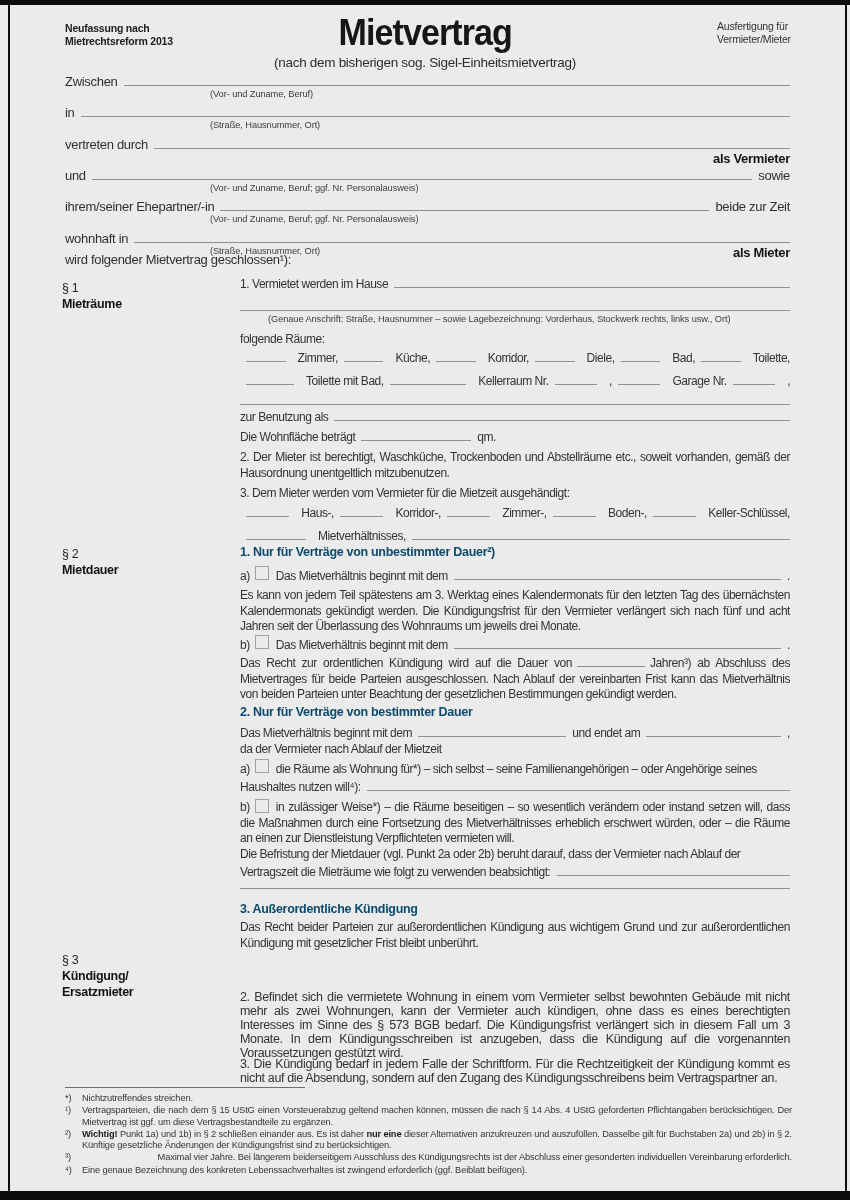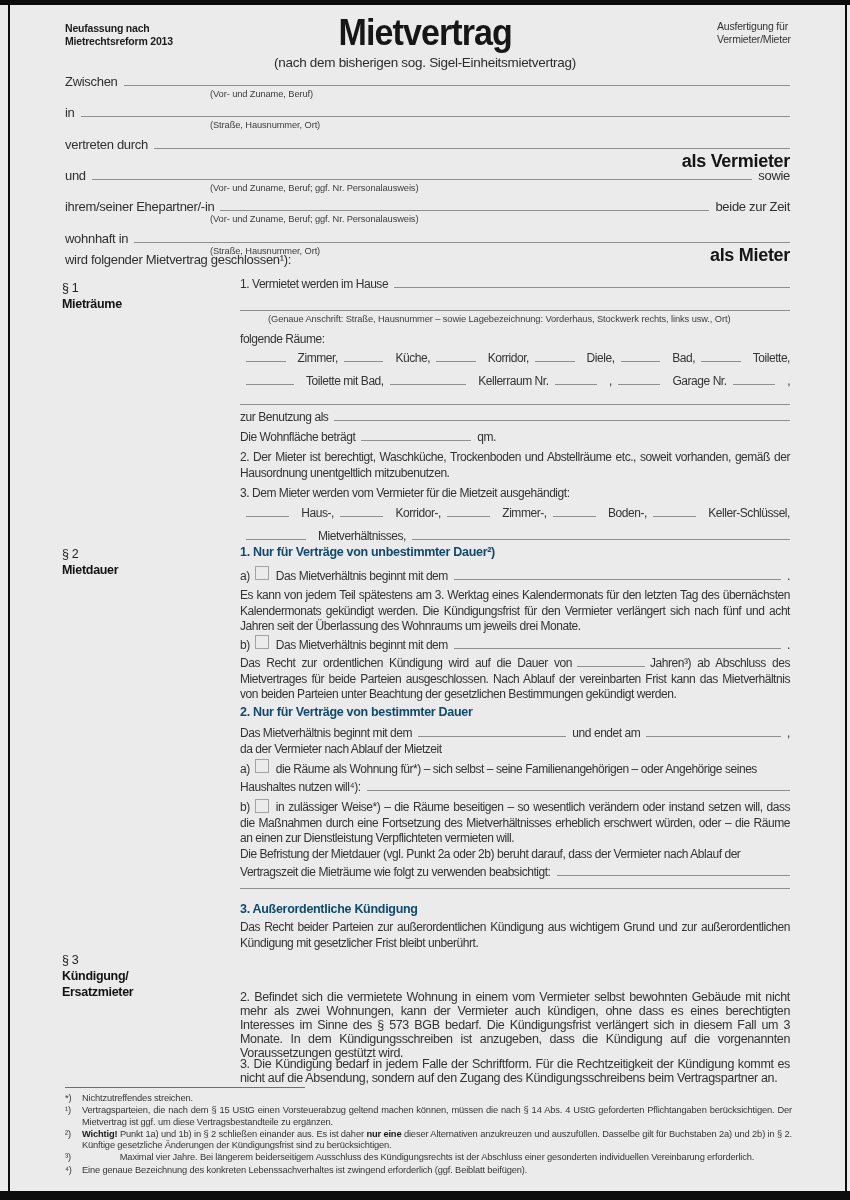--- a/index.html
+++ b/index.html
@@ -15,21 +15,21 @@
   .hdr-right{position:absolute;left:717px;top:20px;font-size:10.5px;line-height:13px;letter-spacing:-0.2px;color:#333;}
   .title{position:absolute;left:0;right:0;top:12px;text-align:center;}
   .title span{display:inline-block;font-size:37px;font-weight:bold;letter-spacing:-1px;transform:scaleX(.92);color:#161616;}
   .subtitle{position:absolute;left:0;right:0;top:55px;text-align:center;font-size:13.5px;letter-spacing:-0.3px;color:#2c2c2c;}
   
   .prow{position:absolute;left:65px;width:725px;height:30px;display:flex;align-items:baseline;
         font-size:13px;letter-spacing:-0.3px;white-space:nowrap;}
   .fill{flex:1;border-bottom:1px solid #8f8f8f;align-self:baseline;height:4px;margin-left:6px;}
   .prow .after{margin-left:6px;}
   .sub{position:absolute;left:145px;top:15px;font-size:9.3px;letter-spacing:-0.1px;color:#3d3d3d;white-space:nowrap;}
-  .rolenote{position:absolute;right:0;top:14px;font-size:18px;font-weight:bold;letter-spacing:-0.3px;color:#151515;}
+  .rolenote{position:absolute;right:0;top:14px;font-size:13px;font-weight:bold;letter-spacing:-0.3px;color:#151515;}
   .closing{position:absolute;left:65px;top:252px;font-size:13px;letter-spacing:-0.3px;}
   
   .slabel{position:absolute;left:62px;font-size:12.5px;letter-spacing:-0.3px;line-height:16px;color:#242424;}
   .slabel .nm{font-weight:bold;color:#131313;}
   
   .mcol{position:absolute;left:240px;width:550px;}
   .bt{font-size:12px;letter-spacing:-0.45px;line-height:15.5px;color:#333;margin:0;}
   .bt3{font-size:12.5px;letter-spacing:-0.35px;line-height:14px;color:#333;margin:0;}
   .jp{text-align:justify;}
   .bh{font-weight:bold;font-size:12.5px;letter-spacing:-0.3px;color:#0c4a6e;margin:0;white-space:nowrap;}
@@ -249,21 +249,21 @@
     <div class="fnrow">
       <span class="mk">¹)</span>
       <span class="fntext">Vertragsparteien, die nach dem § 15 UStG einen Vorsteuerabzug geltend machen können, müssen die nach § 14 Abs. 4 UStG geforderten Pflichtangaben berücksichtigen. Der Mietvertrag ist ggf. um diese Vertragsbestandteile zu ergänzen.</span>
     </div>
     <div class="fnrow">
       <span class="mk">²)</span>
       <span class="fntext"><span class="fb">Wichtig!</span><span> Punkt 1a) und 1b) in § 2 schließen einander aus. Es ist daher </span><span class="fb">nur eine</span><span> dieser Alternativen anzukreuzen und auszufüllen. Dasselbe gilt für Buchstaben 2a) und 2b) in § 2. Künftige gesetzliche Änderungen der Kündigungsfrist sind zu berücksichtigen.</span></span>
     </div>
     <div class="fnrow">
       <span class="mk">³)</span>
-      <span class="fntext" style="text-align:center">Maximal vier Jahre. Bei längerem beiderseitigem Ausschluss des Kündigungsrechts ist der Abschluss einer gesonderten individuellen Vereinbarung erforderlich.</span>
+      <span class="fntext" style="text-align:right">Maximal vier Jahre. Bei längerem beiderseitigem Ausschluss des Kündigungsrechts ist der Abschluss einer gesonderten individuellen Vereinbarung erforderlich.</span>
     </div>
     <div class="fnrow">
       <span class="mk">⁴)</span>
       <span class="fntext" style="text-align:left">Eine genaue Bezeichnung des konkreten Lebenssachverhaltes ist zwingend erforderlich (ggf. Beiblatt beifügen).</span>
     </div>
   </div>
 
   <div class="watermark">http</div>
 </div>
 

